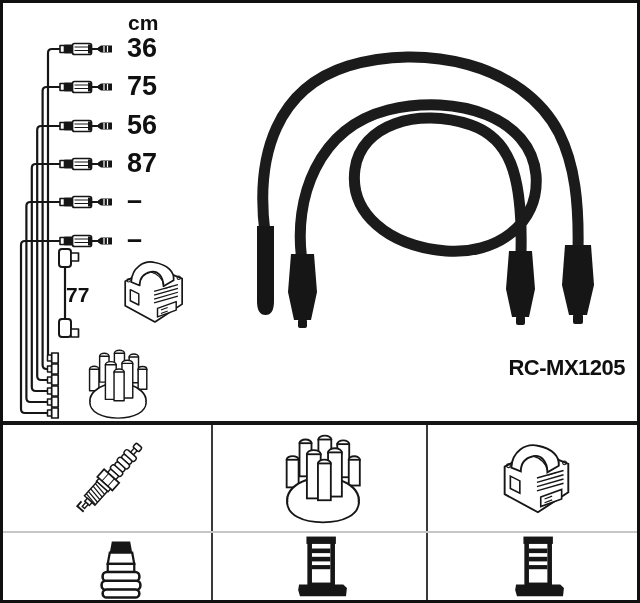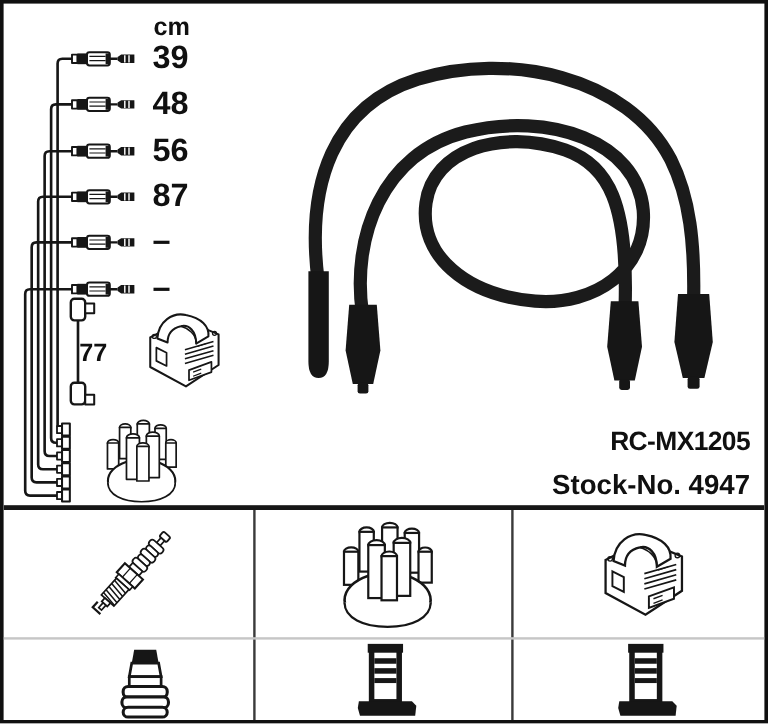--- a/index.html
+++ b/index.html
@@ -174,23 +174,22 @@
       <use href="#post" transform="translate(537,563) scale(0.92) translate(-30,-33)"></use>
     </g>
   </svg>
 
   <div class="hdiv"></div>
   <div class="vline v1"></div>
   <div class="vline v2"></div>
   <div class="rline"></div>
 
   <div class="lbl unit">cm</div>
-  <div class="lbl len len0">39</div>
-  <div class="lbl len len1">48</div>
+  <div class="lbl len len0">36</div>
+  <div class="lbl len len1">75</div>
   <div class="lbl len len2">56</div>
   <div class="lbl len len3">87</div>
   <div class="lbl len len4">–</div>
   <div class="lbl len len5">–</div>
   <div class="lbl coil-len">77</div>
 
   <div class="lbl codes code">RC-MX1205</div>
-  <div class="lbl codes stock">Stock-No. 4947</div>
 </div>
 
 </body></html>

